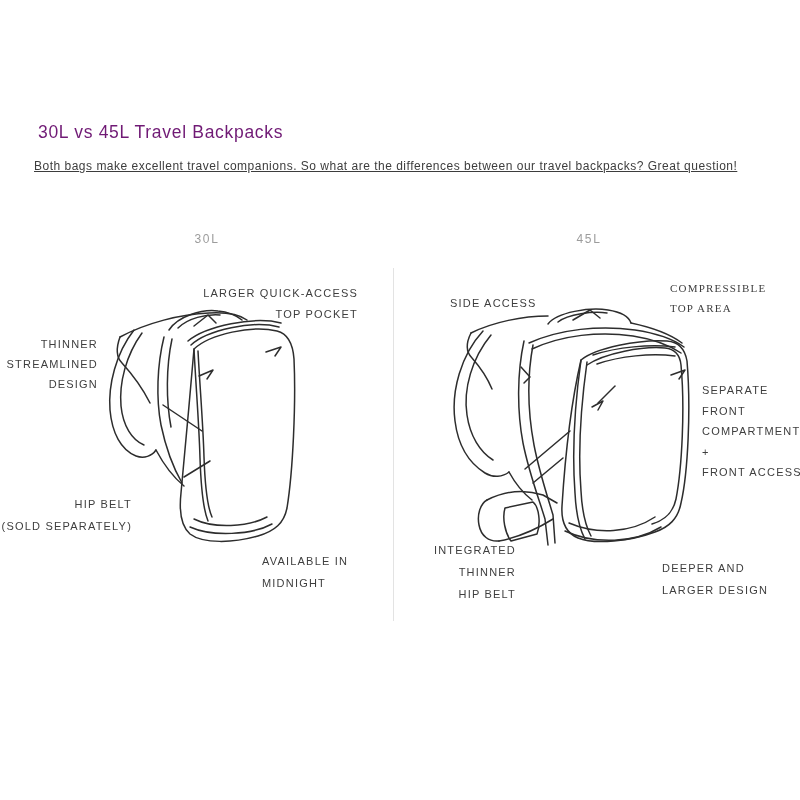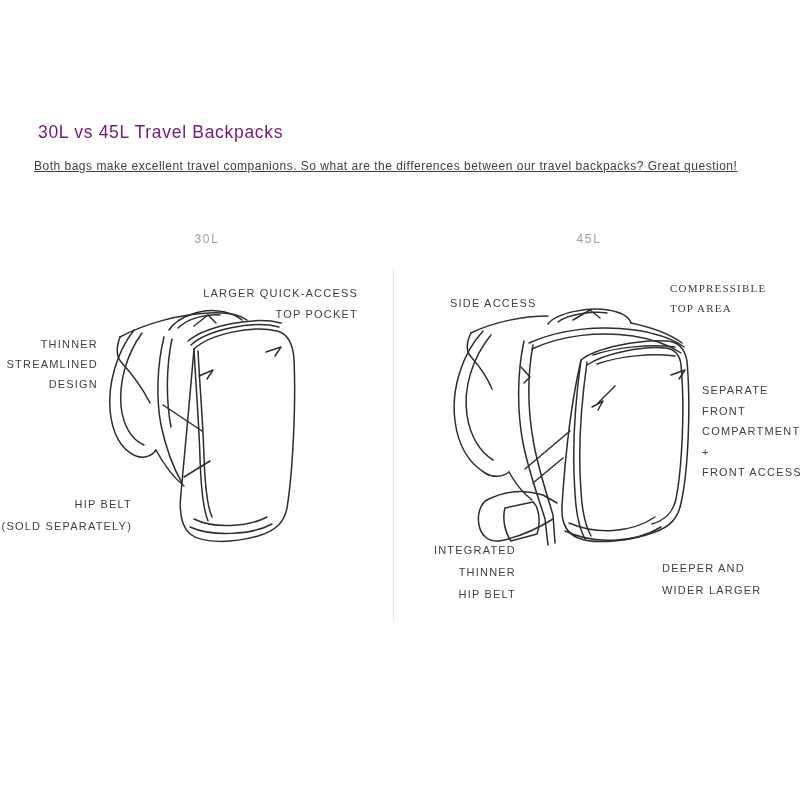--- a/index.html
+++ b/index.html
@@ -130,20 +130,24 @@
     <span class="ln">DESIGN</span>
   </div>
   <div class="ann ta-r" id="ann-top-pocket">
     <span class="ln">LARGER QUICK-ACCESS</span>
     <span class="ln">TOP POCKET</span>
   </div>
   <div class="ann ta-r" id="ann-no-hip-belt">
     <span class="ln">HIP BELT</span>
     <span class="ln">(SOLD SEPARATELY)</span>
   </div>
+  <div class="ann" id="ann-available">
+    <span class="ln">AVAILABLE IN</span>
+    <span class="ln">MIDNIGHT</span>
+  </div>
 
   <div class="ann" id="ann-side-access">
     <span class="ln">SIDE ACCESS</span>
   </div>
   <div class="ann" id="ann-compressible">
     <span class="ln">COMPRESSIBLE</span>
     <span class="ln">TOP AREA</span>
   </div>
   <div class="ann" id="ann-front">
     <span class="ln">SEPARATE</span>
@@ -152,16 +156,16 @@
     <span class="ln">+</span>
     <span class="ln">FRONT ACCESS</span>
   </div>
   <div class="ann ta-r" id="ann-integrated">
     <span class="ln">INTEGRATED</span>
     <span class="ln">THINNER</span>
     <span class="ln">HIP BELT</span>
   </div>
   <div class="ann" id="ann-deeper">
     <span class="ln">DEEPER AND</span>
-    <span class="ln">WIDER LARGER</span>
+    <span class="ln">LARGER DESIGN</span>
   </div>
 
 </div>
 
 </body></html>

